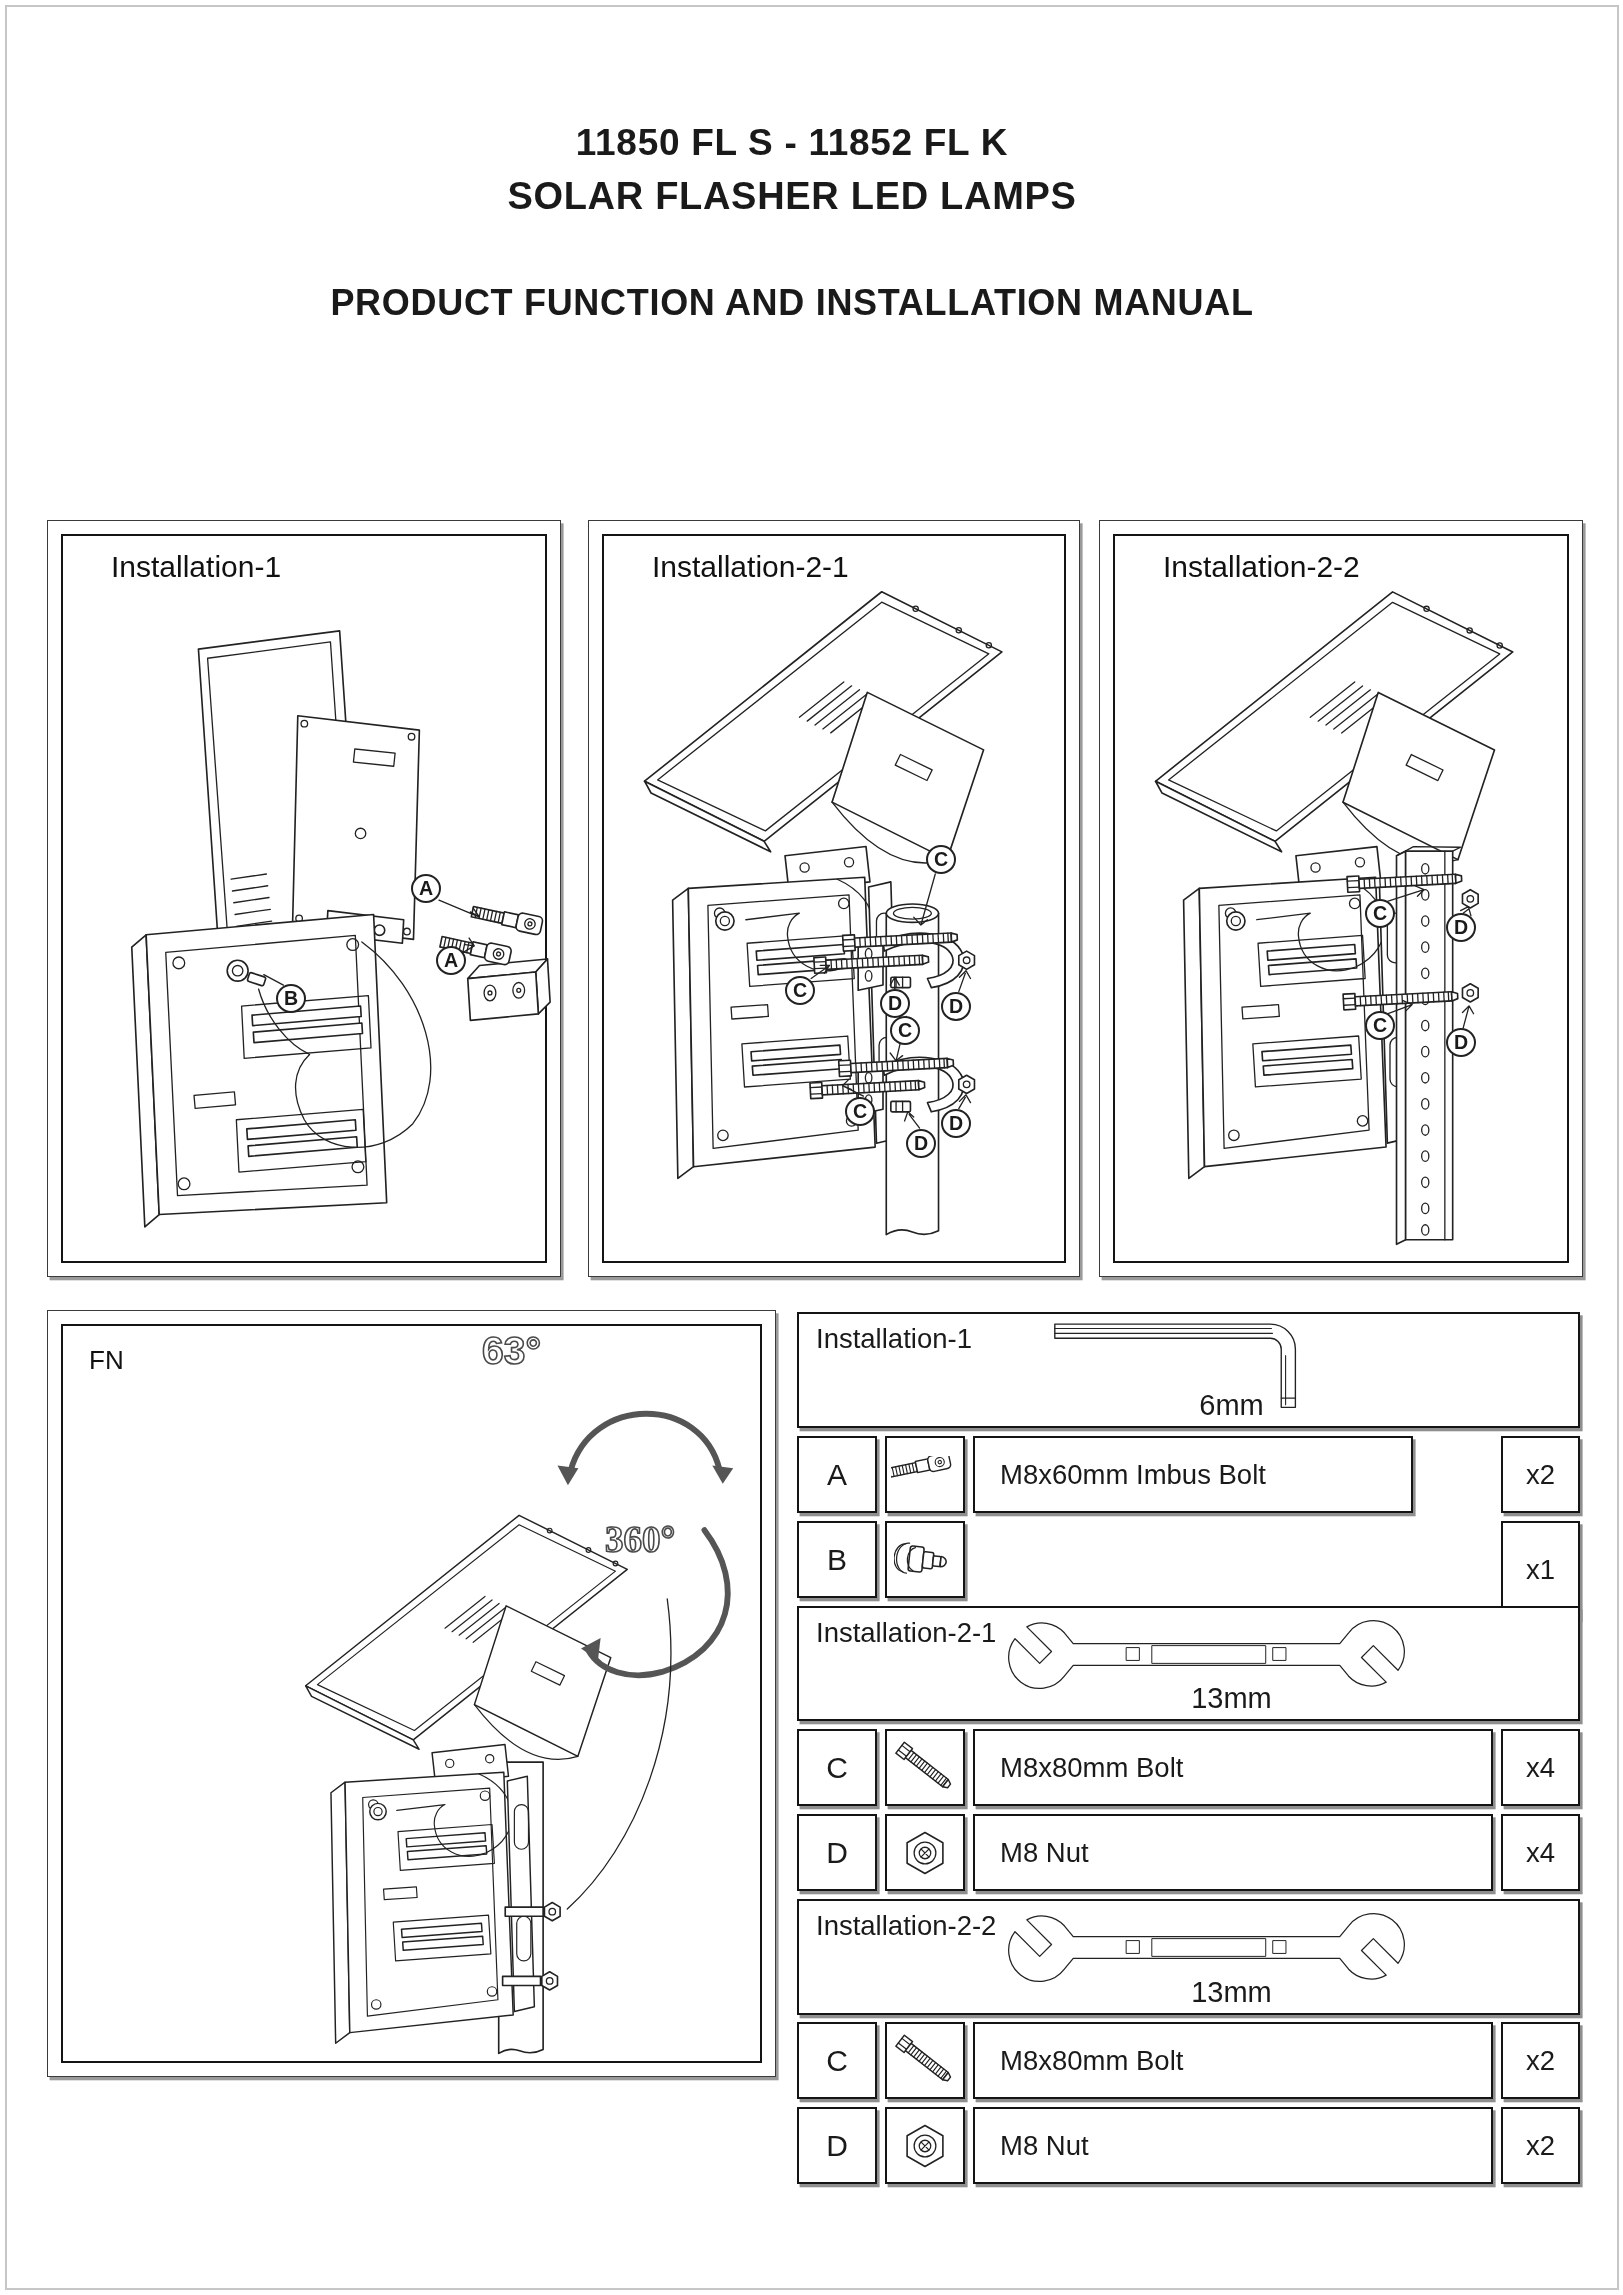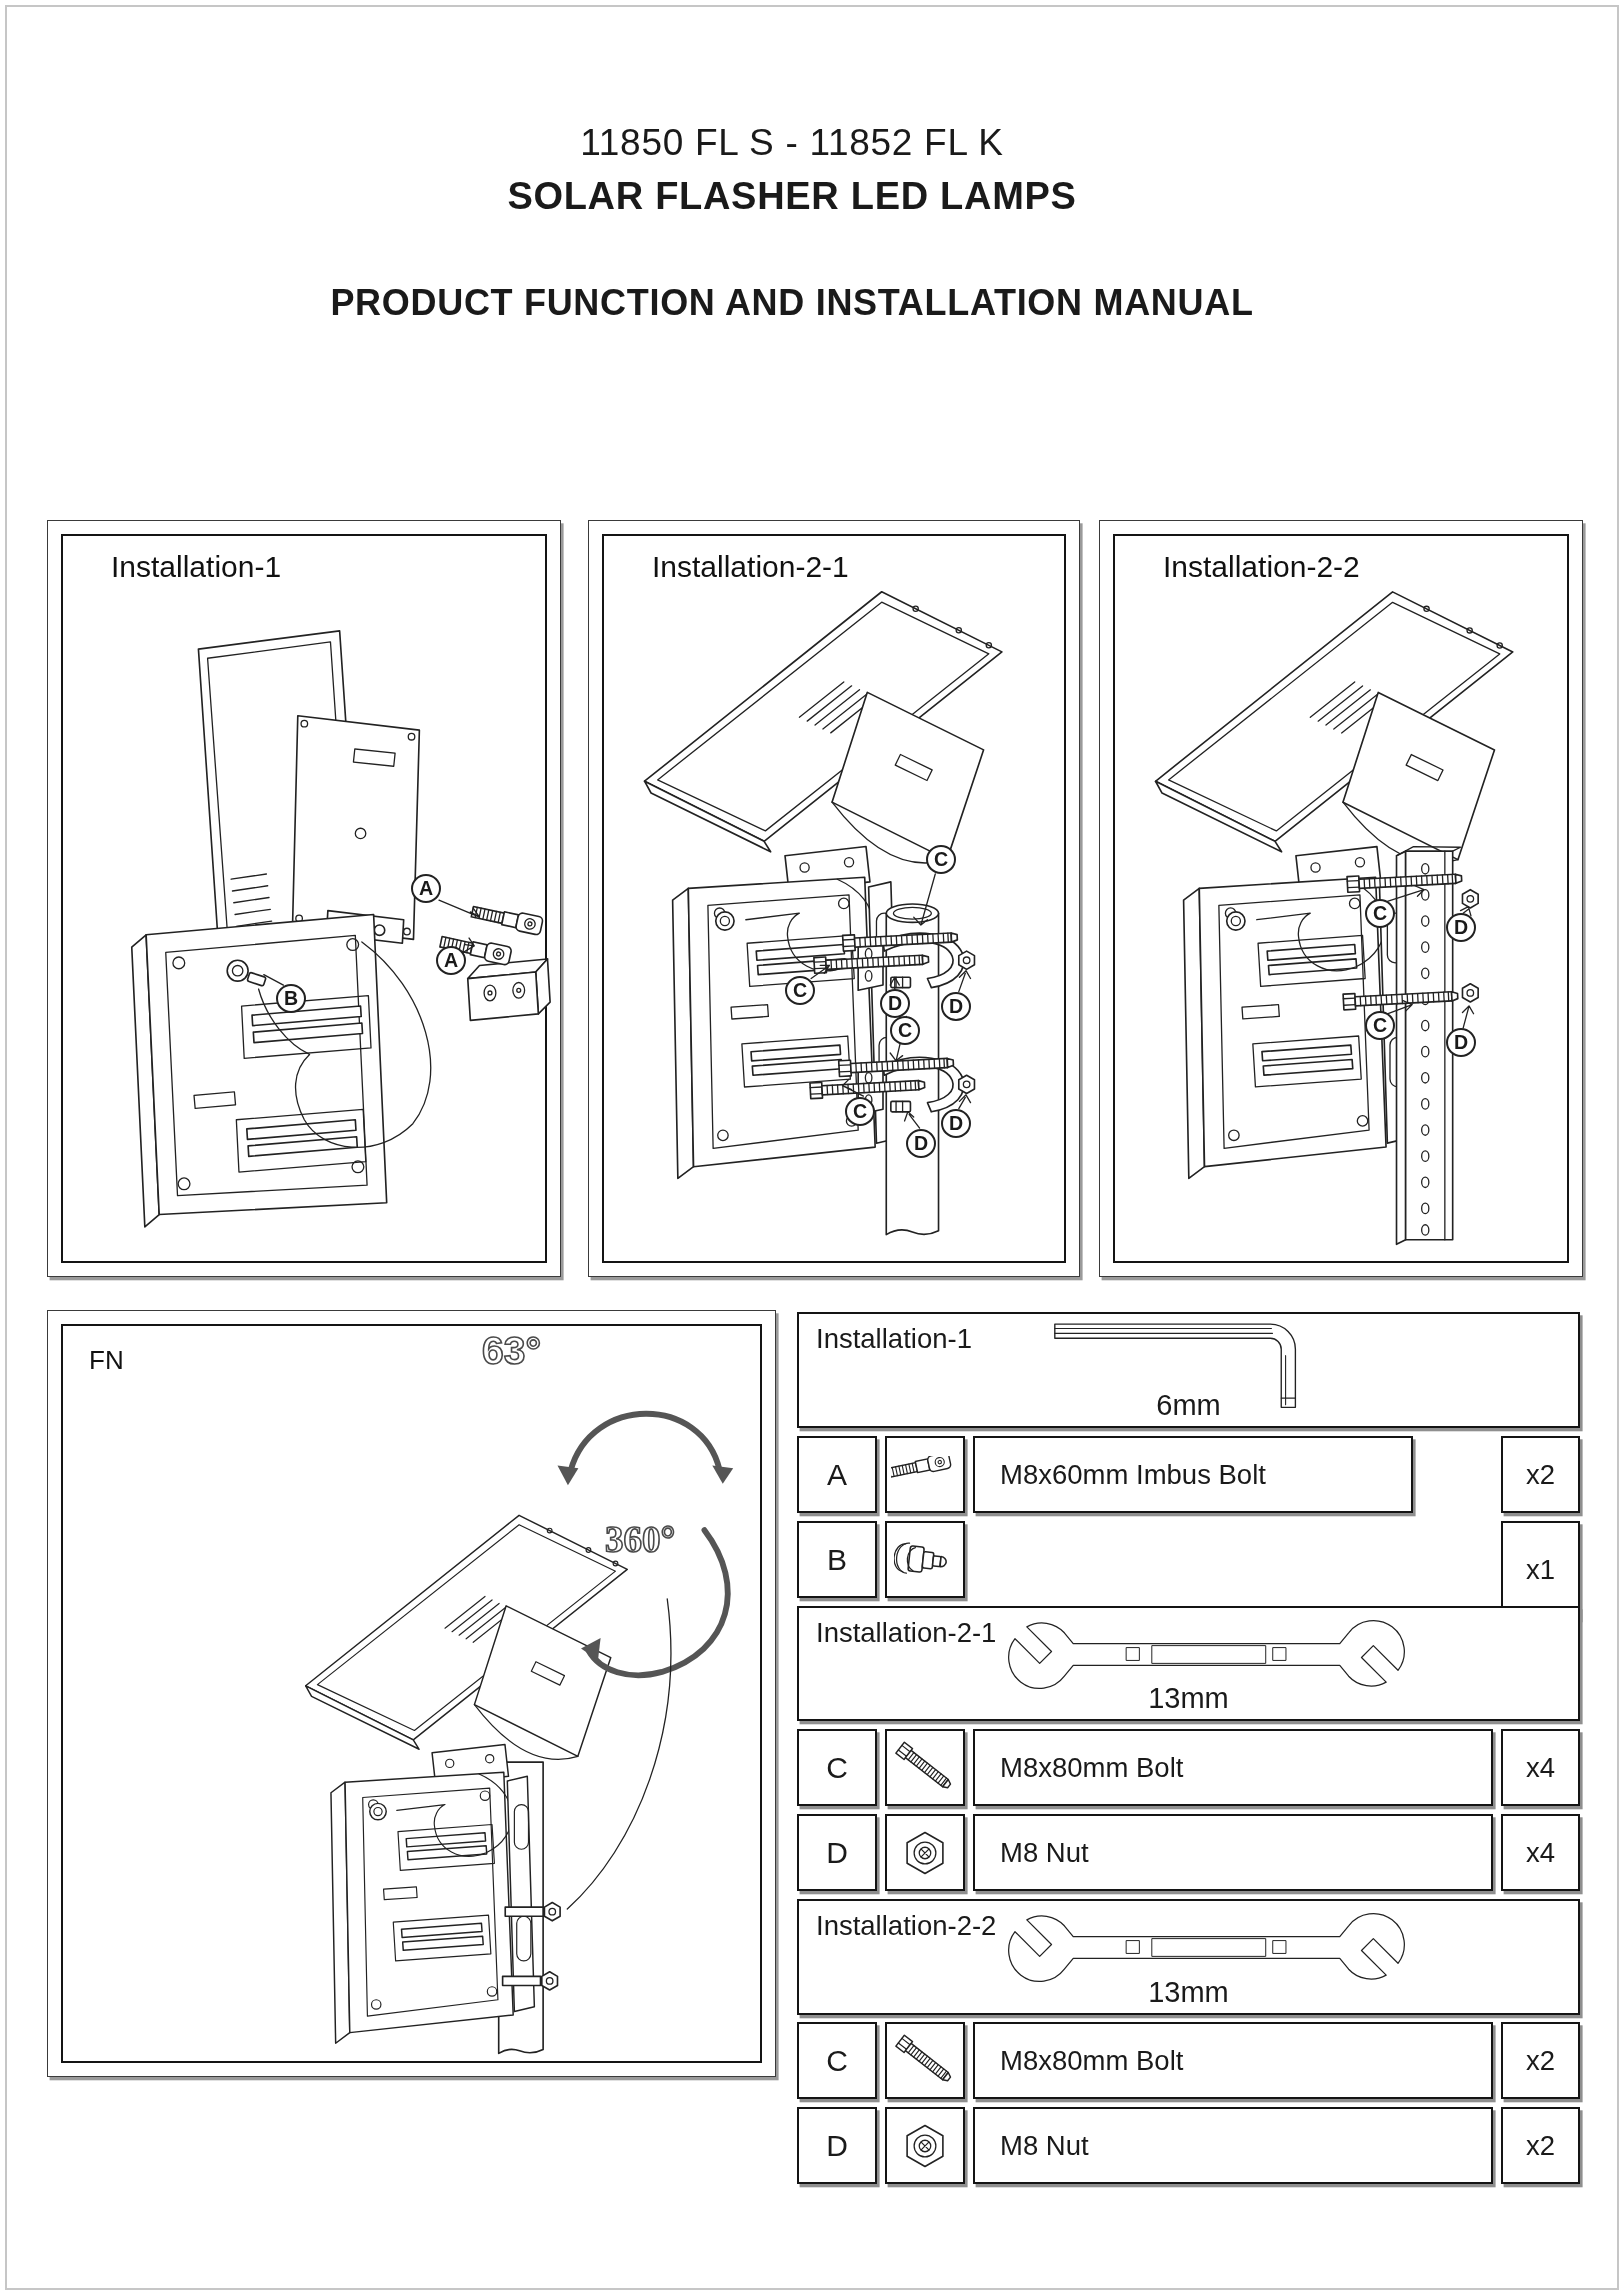--- a/index.html
+++ b/index.html
@@ -1,42 +1,42 @@
 <!DOCTYPE html>
 <html style="font-size:10.5px"><head>
 <meta charset="utf-8">
 <style>
   html,body{margin:0;padding:0;background:#e8e8e8;}
   .page{position:relative;width:1624px;height:2295px;background:#fff;overflow:hidden;
         font-family:"Liberation Sans",sans-serif;color:#1a1a1a;}
   .page-frame{position:absolute;inset:5.2px;border:2px solid #c6c6c6;pointer-events:none;}
   
   .title-wrap{position:absolute;left:0;top:0;width:1584px;text-align:center;}
-  .t1{position:absolute;left:0;width:100%;top:122px;font-size:37px;font-weight:400;letter-spacing:0.7px;}
+  .t1{position:absolute;left:0;width:100%;top:122px;font-size:37px;font-weight:700;letter-spacing:0.7px;}
   .t2{position:absolute;left:0;width:100%;top:175px;font-size:38px;font-weight:700;letter-spacing:0.7px;}
   .t3{position:absolute;left:0;width:100%;top:282px;font-size:36px;font-weight:700;letter-spacing:0.7px;}
   
   .dbox{position:absolute;background:#fff;border:1.3px solid #3a3a3a;box-shadow:2.6px 3.3px 0 #9a9a9a;}
   .dbox .inner{position:absolute;inset:13px;border:2.6px solid #141414;}
   .dlabel{position:absolute;left:63px;top:29px;font-size:30px;color:#111;}
   .dbox svg.draw{position:absolute;left:0;top:0;width:100%;height:100%;}
   
   .co{position:absolute;width:30px;height:29px;box-sizing:border-box;border:2px solid #222;
       border-radius:50%;background:#fff;display:flex;align-items:center;justify-content:center;
       font-size:19.6px;font-weight:700;z-index:5;}
   
   .deg{position:absolute;font-weight:700;color:#fff;-webkit-text-stroke:1.6px #4a4a4a;
        text-shadow:0 0 0.7px #777;z-index:4;}
   .deg45{left:434px;top:18.3px;font-size:39px;}
   .deg360{left:557px;top:207px;font-size:37px;font-family:Liberation Serif, serif;}
   
   .cell{position:absolute;box-sizing:border-box;border:2.6px solid #141414;background:#fff;
         box-shadow:2.6px 3.3px 0 #8f8f8f;}
   .hdr-label{position:absolute;left:17px;top:9.2px;font-size:27.5px;}
-  .tool-size{position:absolute;bottom:3.9px;left:0;width:100%;text-align:center;font-size:29px;}
+  .tool-size{position:absolute;bottom:3.9px;left:0;width:100%;text-align:center;font-size:29px;padding-left:43px;}
   .letter{display:flex;align-items:center;justify-content:center;font-size:30px;}
   .desc{display:flex;align-items:center;padding-left:25px;font-size:27.5px;}
   .qty{display:flex;align-items:center;justify-content:center;font-size:27.5px;}
   .iconcell{display:flex;align-items:center;justify-content:center;}
   .lt{stroke:#222;stroke-width:2;fill:none;stroke-linejoin:round;stroke-linecap:round;}
   .wf{stroke:#222;stroke-width:2.5;fill:#fff;stroke-linejoin:round;stroke-linecap:round;}
   .gA{stroke:#555;stroke-width:9;fill:none;stroke-linecap:round;}
   .gF{fill:#555;stroke:none;}
 </style>
 </head>

